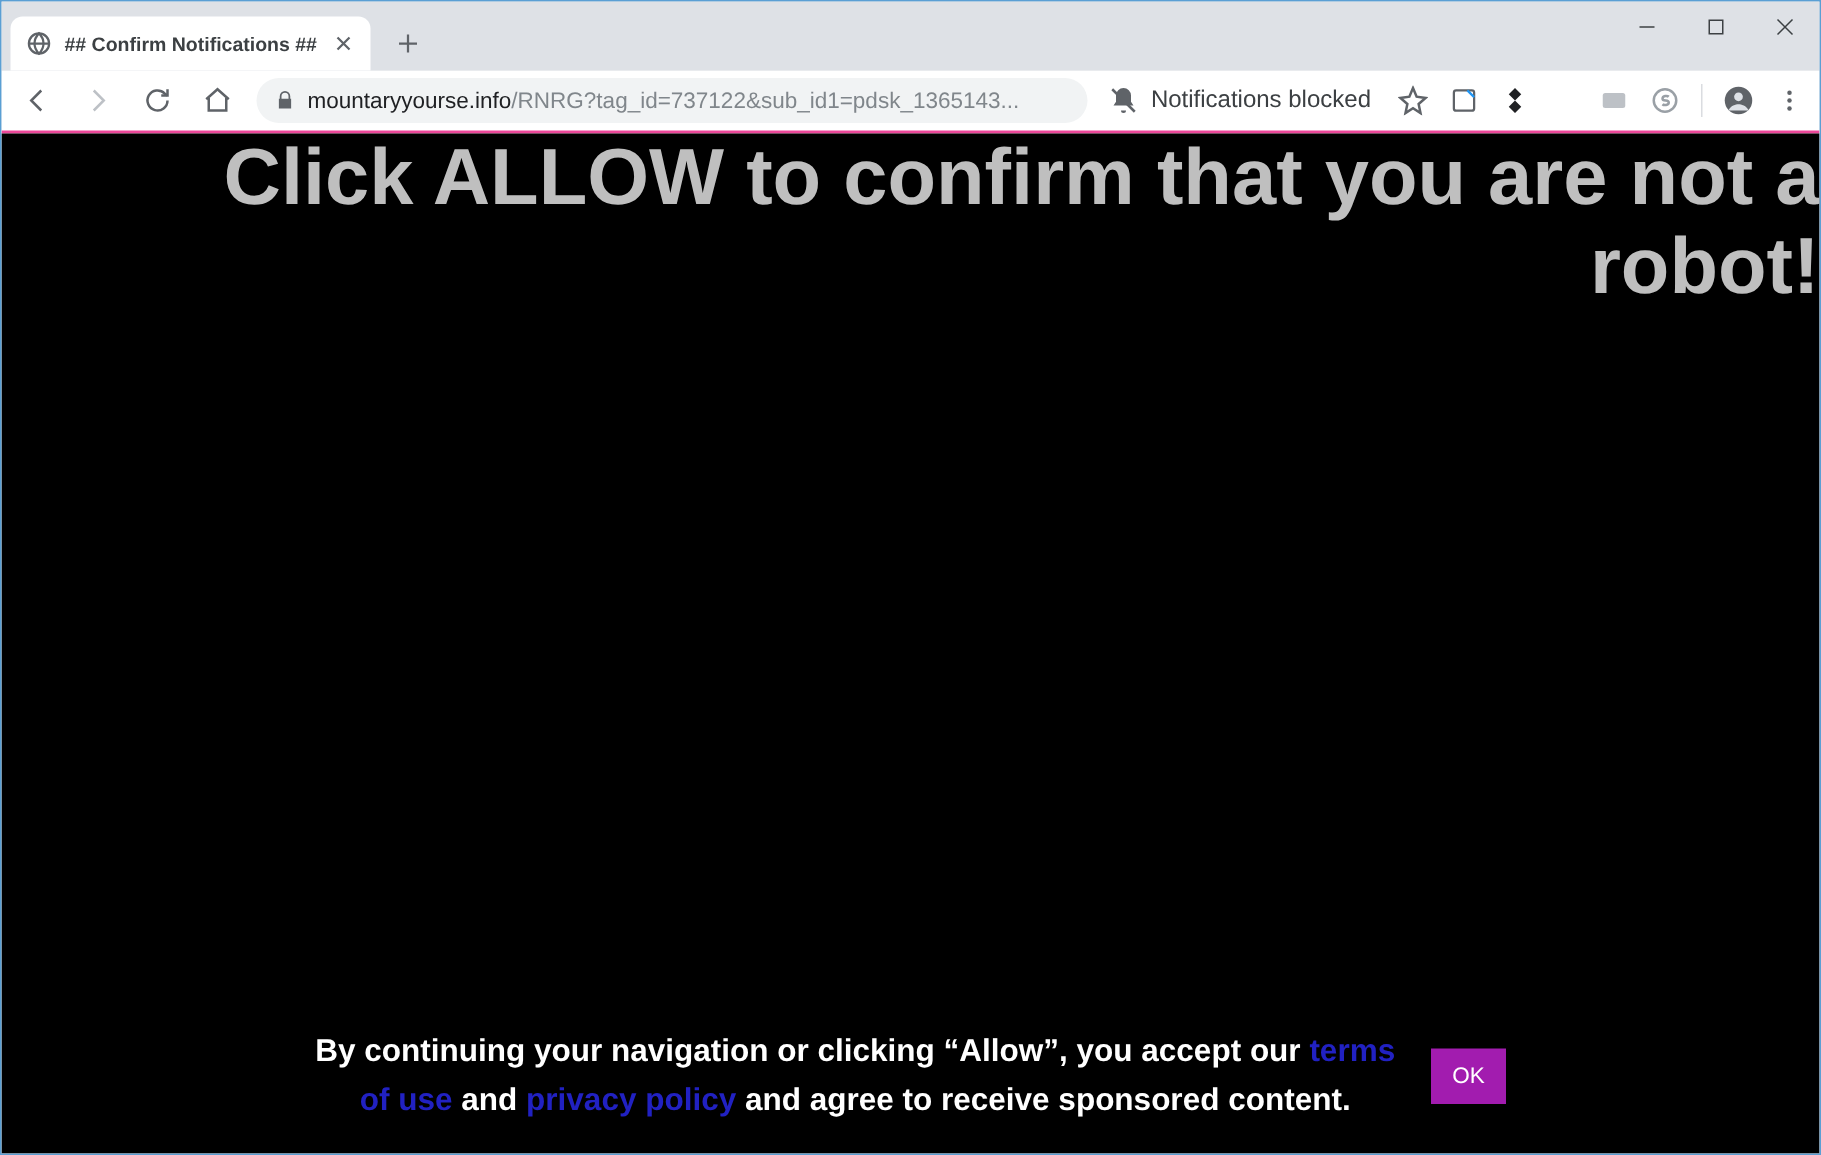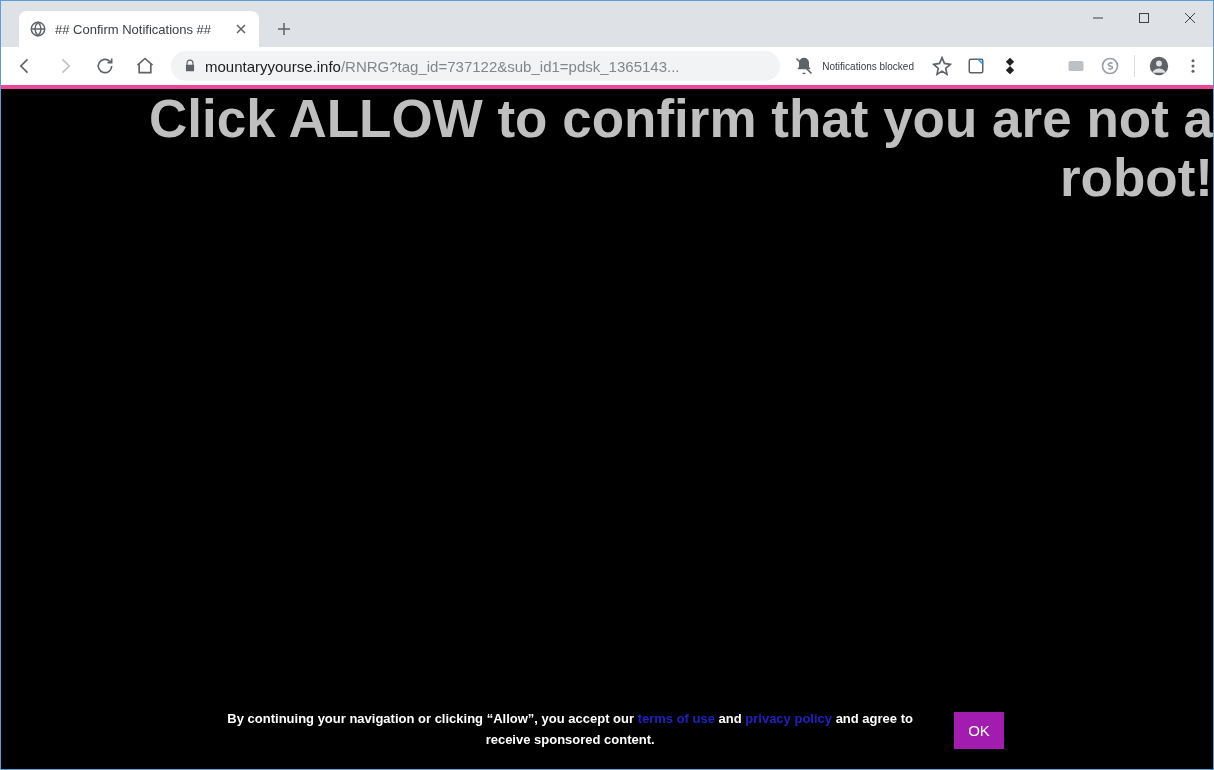--- a/index.html
+++ b/index.html
@@ -10,22 +10,23 @@
     background: #e8eaed;
     overflow: hidden;
     border: 1px solid #5a9fd4;
   }
   
   .titlebar {
     height: 46px;
     background: #dee1e6;
     display: flex;
     align-items: flex-end;
-    padding-left: 18px;
+    padding-left: 6px;
     position: relative;
+    font-weight: bold;
   }
   .tab {
     display: flex;
     align-items: center;
     background: #ffffff;
     height: 36px;
     border-top-left-radius: 8px;
     border-top-right-radius: 8px;
     padding: 0 10px;
     min-width: 240px;
@@ -64,21 +65,21 @@
     color:#3c4043;
   }
   
   .toolbar {
     height: 42px;
     background: #ffffff;
     display: flex;
     align-items: center;
     padding: 0 10px;
     gap: 12px;
-    border-bottom: 4px solid #ec4899;
+    border-bottom: 2px solid #ec4899;
   }
   .nav-btn {
     width: 28px; height:28px;
     display:flex; align-items:center; justify-content:center;
     color:#5f6368;
     border-radius: 50%;
   }
   .nav-btn.disabled { color:#bdc1c6; }
   .omnibox {
     flex: 1;
@@ -94,21 +95,21 @@
     overflow:hidden;
     max-width: 740px;
   }
   .omnibox .lock { color:#5f6368; }
   .url-domain { color:#202124; }
   .url-path { color:#80868b; }
   .url-text { white-space:nowrap; overflow:hidden; text-overflow:ellipsis; }
   .notif-blocked {
     display:flex; align-items:center; gap:8px;
     padding: 0 6px;
-    font-size:10px; color:#3c4043;
+    font-size:16px; color:#3c4043;
     margin-left: -4px;
     white-space: nowrap;
   }
   .toolbar-icons {
     display:flex; align-items:center; gap:14px;
     color:#5f6368;
     margin-left:auto;
   }
   .ext-icon { width:20px; height:20px; display:flex; align-items:center; justify-content:center; }
   
@@ -132,21 +133,21 @@
   .footer-bar {
     position:absolute;
     bottom: 8px; left:0; right:0;
     display:flex;
     align-items:center;
     justify-content:center;
     padding: 10px 20px;
     gap: 24px;
   }
   .consent-text {
-    font-size: 13px;
+    font-size: 21px;
     color:#ffffff;
     text-align:center;
     font-family: Arial, sans-serif;
     font-weight: bold;
     line-height: 1.6;
     max-width: 720px;
   }
   .consent-text a {
     color:#2121c2;
     text-decoration: none;

